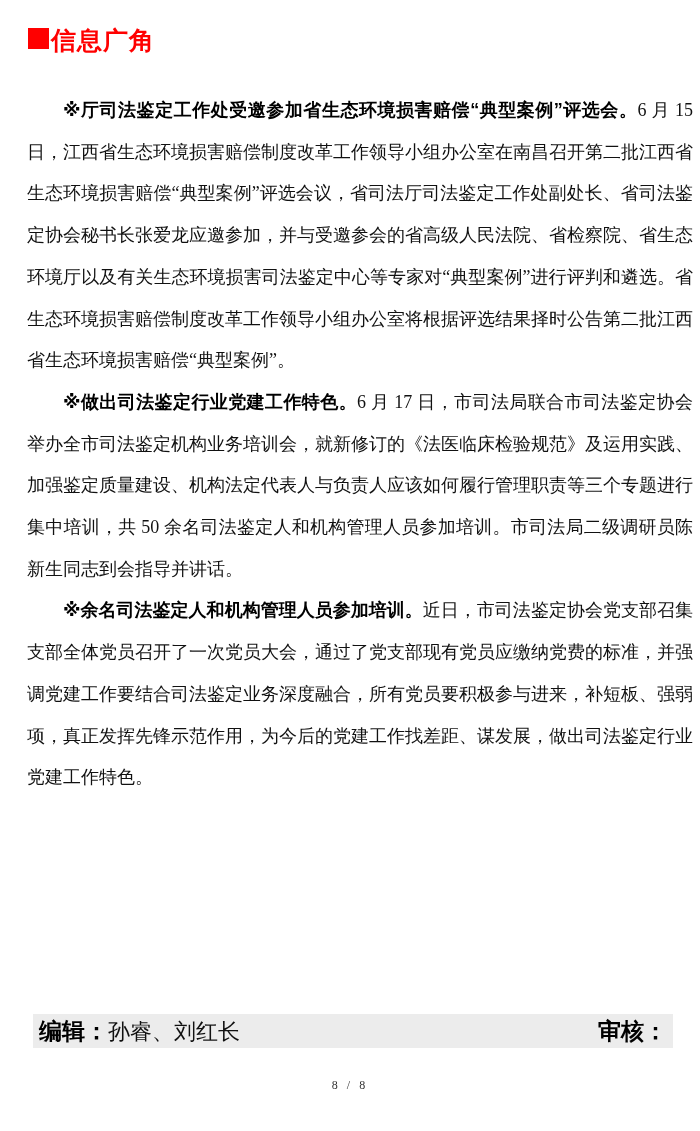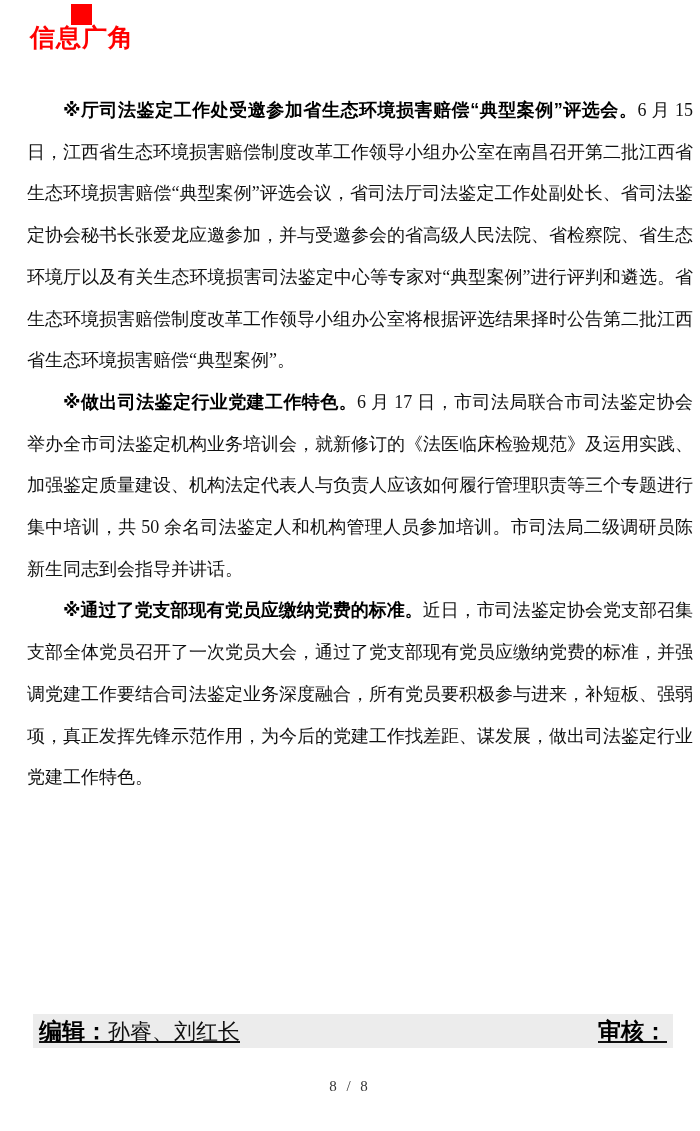--- a/index.html
+++ b/index.html
@@ -12,26 +12,25 @@
     width: 700px;
     height: 1131px;
     background: #ffffff;
     overflow: hidden;
     font-family: "Liberation Serif", "DejaVu Serif", serif;
     color: #111111;
   }
   
   .header {
     position: absolute;
-    top: 4px;
+    top: 28px;
     left: 28px;
     display: flex;
-    align-items: center;
+    align-items: flex-start;
     height: 26px;
-    flex-direction: column;
   }
   .red-square {
     width: 21px;
     height: 21px;
     background: var(--accent, #ff0000);
     flex: 0 0 auto;
   }
   .header-title {
     color: var(--accent, #ff0000);
     font-size: 25px;
@@ -67,21 +66,20 @@
     position: absolute;
     top: 1014px;
     left: 33px;
     width: 628px;
     height: 34px;
     background: var(--credits-bg, #ececec);
     display: flex;
     align-items: center;
     justify-content: space-between;
     padding: 0 6px;
-    text-decoration: underline;
   }
   .credit-group {
     display: flex;
     align-items: baseline;
     white-space: nowrap;
   }
   .credit-label {
     font-weight: bold;
     font-family: "Liberation Sans", "DejaVu Sans", sans-serif;
     font-size: 23px;
@@ -92,40 +90,40 @@
     color: #111111;
     text-align: center;
   }
   
   .page-number {
     position: absolute;
     top: 1078px;
     left: 0;
     width: 100%;
     text-align: center;
-    font-size: 15px;
+    font-size: 12px;
     letter-spacing: 3px;
     color: #333333;
     font-family: "Liberation Serif", "DejaVu Serif", serif;
   }
 </style>
 </head>
 <body>
 
 <div class="page">
 
   <div class="header">
     <span class="red-square"></span>
     <span class="header-title">信息广角</span>
   </div>
 
   <div class="body-text">
     <p><span class="lead">※厅司法鉴定工作处受邀参加省生态环境损害赔偿“典型案例”评选会。</span><span>6 月 15 日，江西省生态环境损害赔偿制度改革工作领导小组办公室在南昌召开第二批江西省生态环境损害赔偿“典型案例”评选会议，省司法厅司法鉴定工作处副处长、省司法鉴定协会秘书长张爱龙应邀参加，并与受邀参会的省高级人民法院、省检察院、省生态环境厅以及有关生态环境损害司法鉴定中心等专家对“典型案例”进行评判和遴选。省生态环境损害赔偿制度改革工作领导小组办公室将根据评选结果择时公告第二批江西省生态环境损害赔偿“典型案例”。</span></p>
     <p><span class="lead">※做出司法鉴定行业党建工作特色。</span><span>6 月 17 日，市司法局联合市司法鉴定协会举办全市司法鉴定机构业务培训会，就新修订的《法医临床检验规范》及运用实践、加强鉴定质量建设、机构法定代表人与负责人应该如何履行管理职责等三个专题进行集中培训，共 50 余名司法鉴定人和机构管理人员参加培训。市司法局二级调研员陈新生同志到会指导并讲话。</span></p>
-    <p><span class="lead">※通过了党支部现有党员应缴纳党费的标准。</span><span>近日，市司法鉴定协会党支部召集支部全体党员召开了一次党员大会，通过了党支部现有党员应缴纳党费的标准，并强调党建工作要结合司法鉴定业务深度融合，所有党员要积极参与进来，补短板、强弱项，真正发挥先锋示范作用，为今后的党建工作找差距、谋发展，做出司法鉴定行业党建工作特色。</span></p>
+    <p><span class="lead">※余名司法鉴定人和机构管理人员参加培训。</span><span>近日，市司法鉴定协会党支部召集支部全体党员召开了一次党员大会，通过了党支部现有党员应缴纳党费的标准，并强调党建工作要结合司法鉴定业务深度融合，所有党员要积极参与进来，补短板、强弱项，真正发挥先锋示范作用，为今后的党建工作找差距、谋发展，做出司法鉴定行业党建工作特色。</span></p>
   </div>
 
   <div class="credits-bar">
     <span class="credit-group">
       <span class="credit-label">编辑：</span>
       <span class="credit-names">孙睿、刘红长</span>
     </span>
     <span class="credit-group">
       <span class="credit-label">审核：</span>
     </span>

